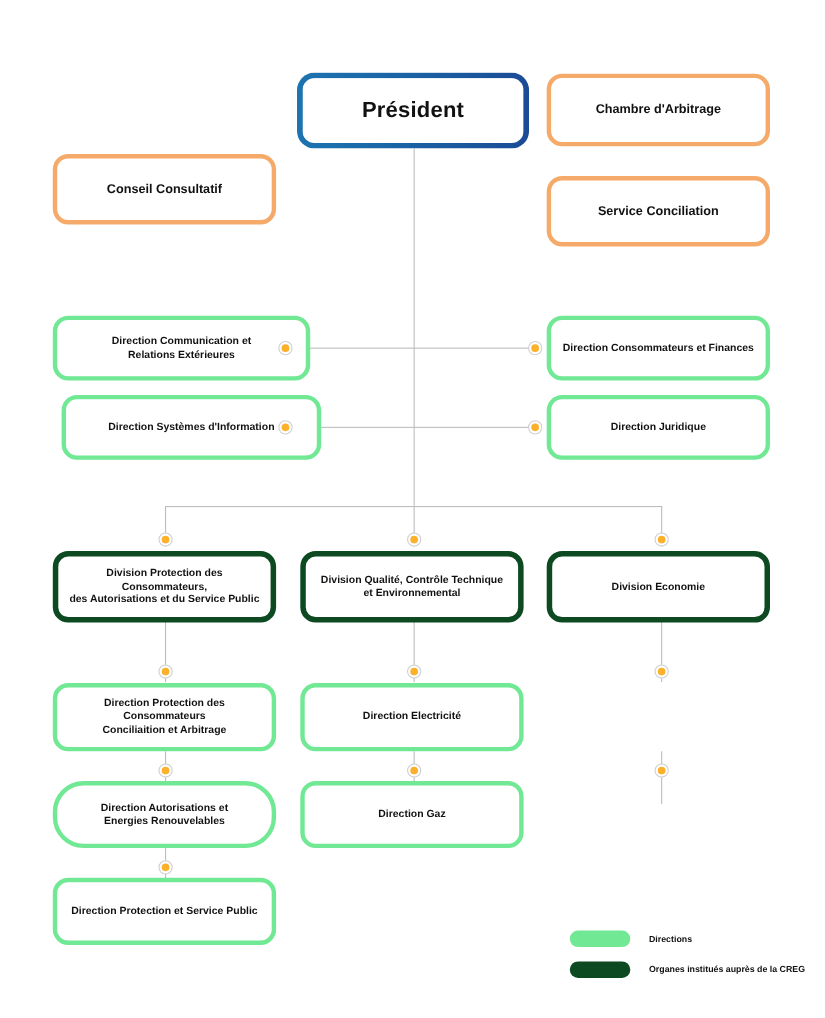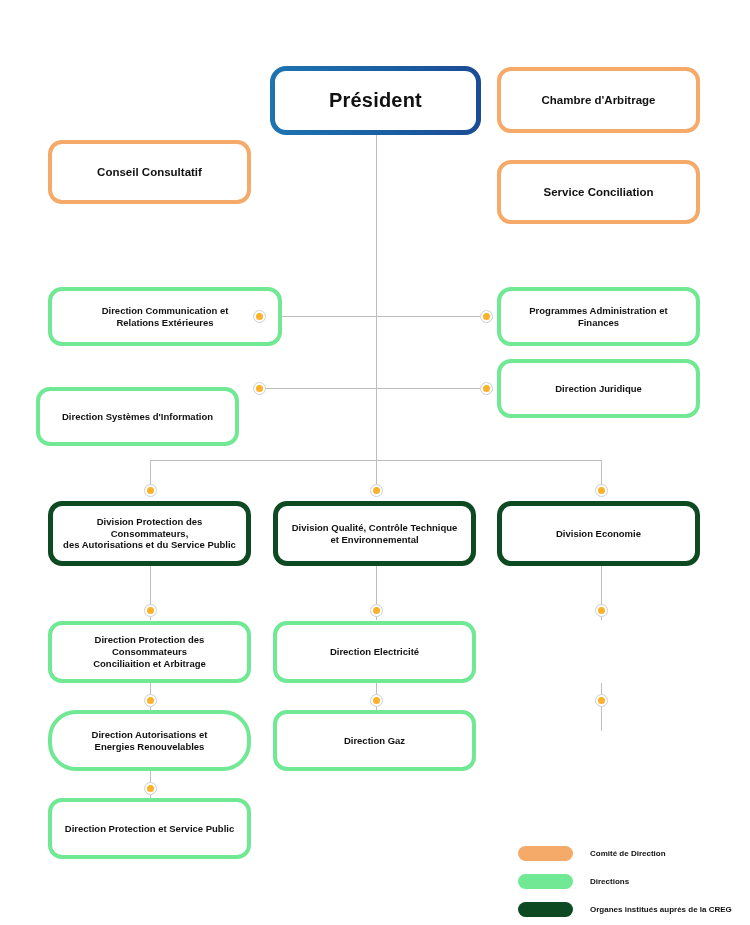--- a/index.html
+++ b/index.html
@@ -134,26 +134,26 @@
 
   <div class="node comite" style="left:497px;top:140px;width:203px;height:64px;margin-top:20px;">
     <span class="label">Service Conciliation</span>
   </div>
 
   <div class="node direction" style="left:48px;top:287px;width:234px;height:59px;">
     <span class="label">Direction Communication et
 Relations Extérieures</span>
   </div>
 
-  <div class="node direction" style="left:36px;top:359px;width:203px;height:59px;margin-top:28px;">
+  <div class="node direction" style="left:56px;top:359px;width:236px;height:59px;">
     <span class="label">Direction Systèmes d'Information</span>
   </div>
 
   <div class="node direction" style="left:497px;top:287px;width:203px;height:59px;">
-    <span class="label">Programmes Administration et Finances</span>
+    <span class="label">Direction Consommateurs et Finances</span>
   </div>
 
   <div class="node direction" style="left:497px;top:359px;width:203px;height:59px;">
     <span class="label">Direction Juridique</span>
   </div>
 
   <div class="node organe" style="left:48px;top:501px;width:203px;height:65px;">
     <span class="label">Division Protection des Consommateurs,
 des Autorisations et du Service Public</span>
   </div>
@@ -186,24 +186,20 @@
   <div class="node direction" style="left:273px;top:710px;width:203px;height:61px;">
     <span class="label">Direction Gaz</span>
   </div>
 
 
   <div class="node direction" style="left:48px;top:798px;width:203px;height:61px;">
     <span class="label">Direction Protection et Service Public</span>
   </div>
 
   <div class="legend" style="left:518px;top:846px;">
-    <div class="legend-row">
-      <span class="swatch" style="background:#f6aa6a;"></span>
-      <span class="legend-text">Comité de Direction</span>
-    </div>
     <div class="legend-row">
       <span class="swatch" style="background:#70e894;"></span>
       <span class="legend-text">Directions</span>
     </div>
     <div class="legend-row">
       <span class="swatch" style="background:#0d4a22;"></span>
       <span class="legend-text">Organes institués auprès de la CREG</span>
     </div>
   </div>
 

